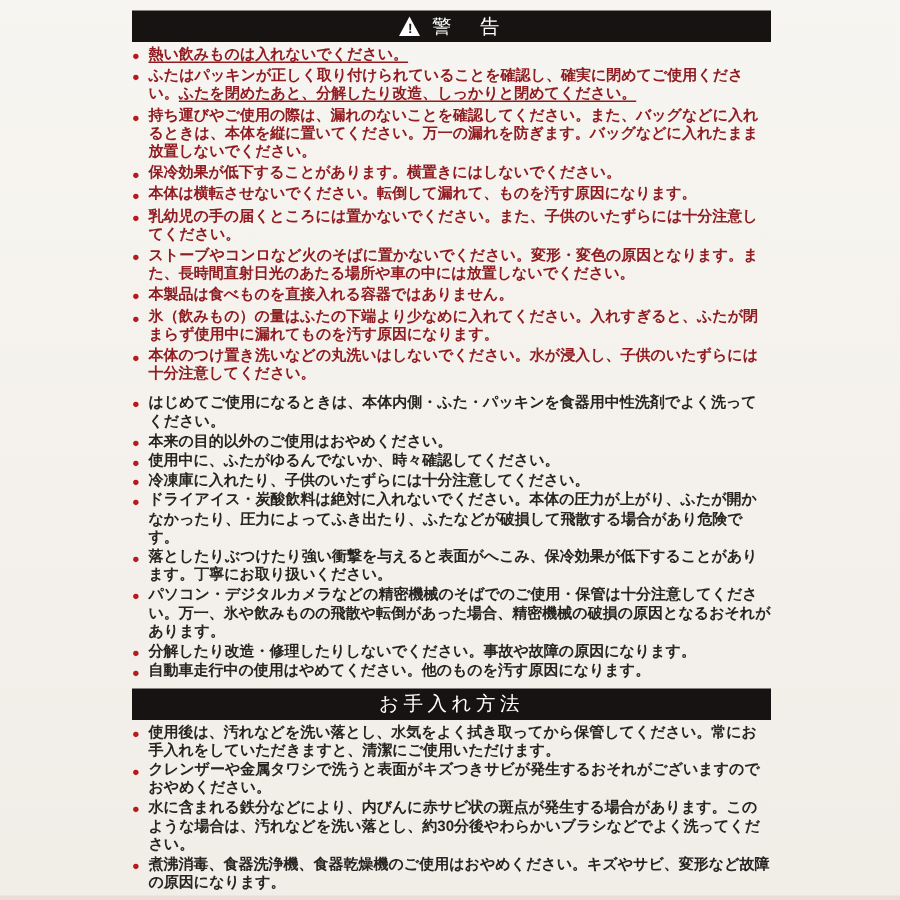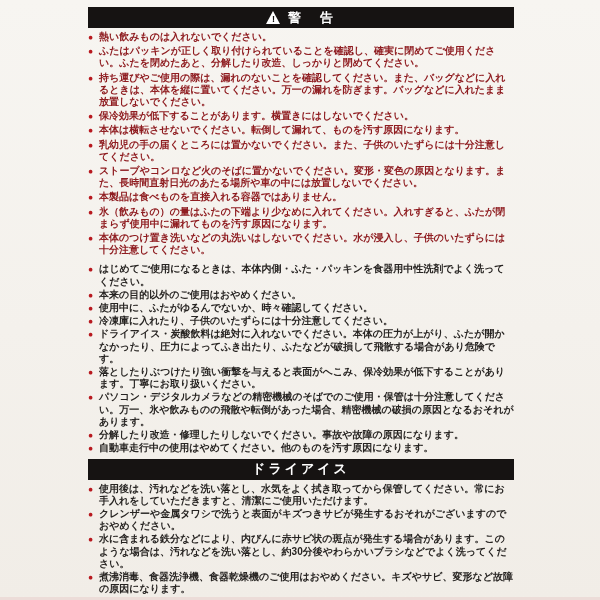--- a/index.html
+++ b/index.html
@@ -14,35 +14,35 @@
     padding:7px 86px 0 88px;
     background:linear-gradient(180deg,var(--paper_light) 0%,var(--paper) 55%,var(--paper_dark) 100%);
   }
   .page::after{
     content:"";position:absolute;left:0;right:0;bottom:0;height:3px;
     background:var(--edge_tint);opacity:.65;
   }
   .bar{
     display:flex;align-items:center;justify-content:center;
     height:21px;background:var(--bar_bg);color:var(--bar_text);
-    font-weight:bold;font-size:13px;letter-spacing:3px;
+    font-weight:normal;font-size:13px;letter-spacing:3px;
   }
   .warn-icon{position:relative;width:15px;height:13px;display:inline-block;margin-right:7px;flex:0 0 auto;}
   .warn-icon .tri{position:absolute;left:0;top:0;width:0;height:0;
     border-left:7.5px solid transparent;border-right:7.5px solid transparent;
     border-bottom:13px solid var(--bar_text);}
   .warn-icon::after{content:"!";position:absolute;left:0;right:0;top:2.5px;text-align:center;
     font-size:9px;font-weight:bold;color:var(--bar_bg);line-height:10px;letter-spacing:0;}
   .items{padding-top:3px;}
   .item{display:flex;align-items:flex-start;margin-bottom:1px;}
   .sec-warning .item{margin-bottom:2px;}
   .bullet{flex:0 0 11px;color:var(--bullet_red);font-size:8.5px;line-height:12.2px;font-weight:bold;}
   .text{flex:1;font-size:10px;line-height:12.2px;color:var(--body_text);font-weight:bold;letter-spacing:0;}
   .sec-warning .text{color:var(--warning_text);}
-  .u{text-underline-offset:2px;margin-top:16px;}
+  .u{text-decoration:underline;text-underline-offset:2px;margin-top:16px;}
   .sec{margin-bottom:4px;}
 </style>
 </head>
 <body>
 
 <div class="page">
 
   <section class="sec sec-warning">
     <div class="bar">
       <span class="warn-icon">
@@ -130,21 +130,21 @@
         </div>
         <div class="item">
           <span class="bullet">●</span>
           <span class="text"><span>自動車走行中の使用はやめてください。他のものを汚す原因になります。</span></span>
         </div>
       </div>
   </section>
 
   <section class="sec sec-care">
     <div class="bar">
-      <span class="bar-title">ドライアイス</span>
+      <span class="bar-title">お手入れ方法</span>
     </div>
     <div class="items">
         <div class="item">
           <span class="bullet">●</span>
           <span class="text"><span>使用後は、汚れなどを洗い落とし、水気をよく拭き取ってから保管してください。常にお手入れをしていただきますと、清潔にご使用いただけます。</span></span>
         </div>
         <div class="item">
           <span class="bullet">●</span>
           <span class="text"><span>クレンザーや金属タワシで洗うと表面がキズつきサビが発生するおそれがございますのでおやめください。</span></span>
         </div>

